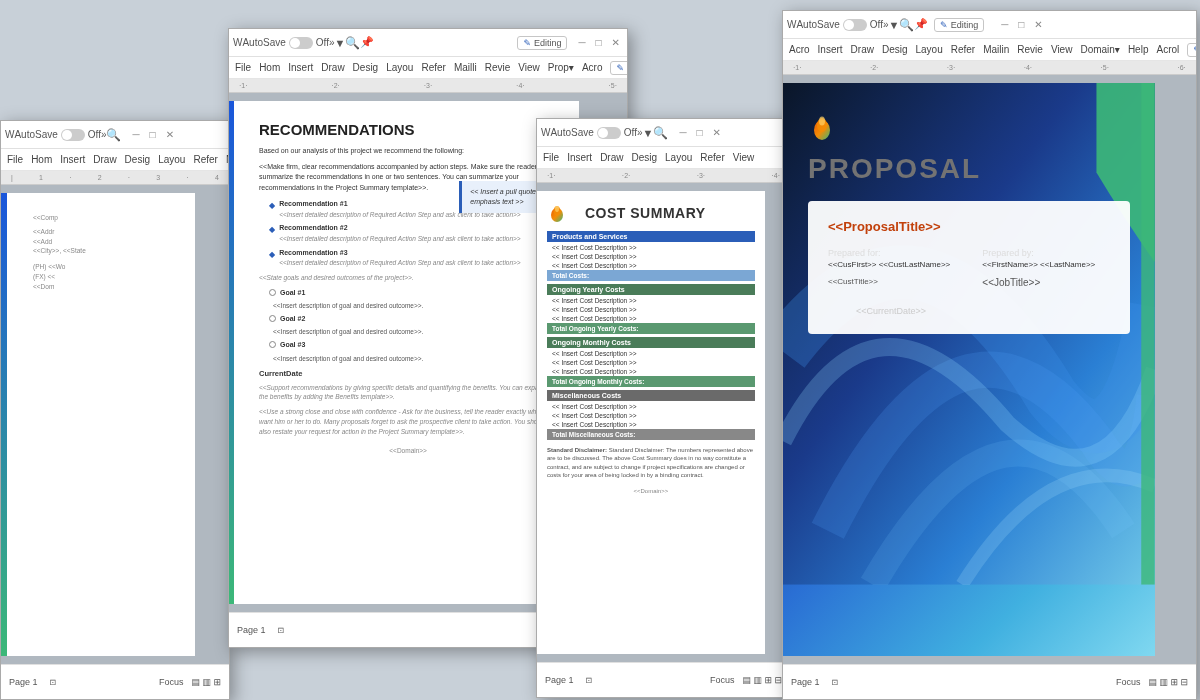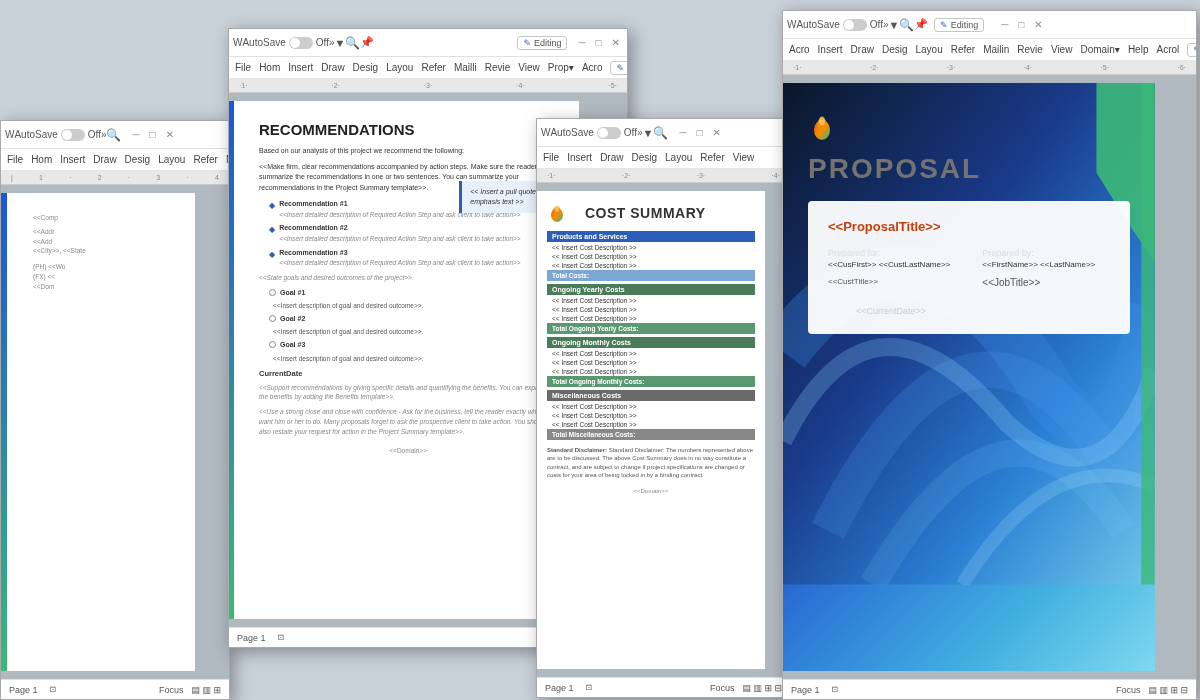--- a/index.html
+++ b/index.html
@@ -105,21 +105,21 @@
       width: 85%;
       min-height: 90%;
       padding: 20px 22px;
       font-size: 7.5px;
       color: #222;
       position: relative;
       overflow: hidden;
     }
 
     .status-bar {
-      height: 20px;
+      height: 35px;
       background: #fff;
       border-top: 1px solid #e0e0e0;
       display: flex;
       align-items: center;
       padding: 0 8px;
       font-size: 9px;
       color: #555;
       gap: 12px;
     }
     .status-bar .right-icons {

